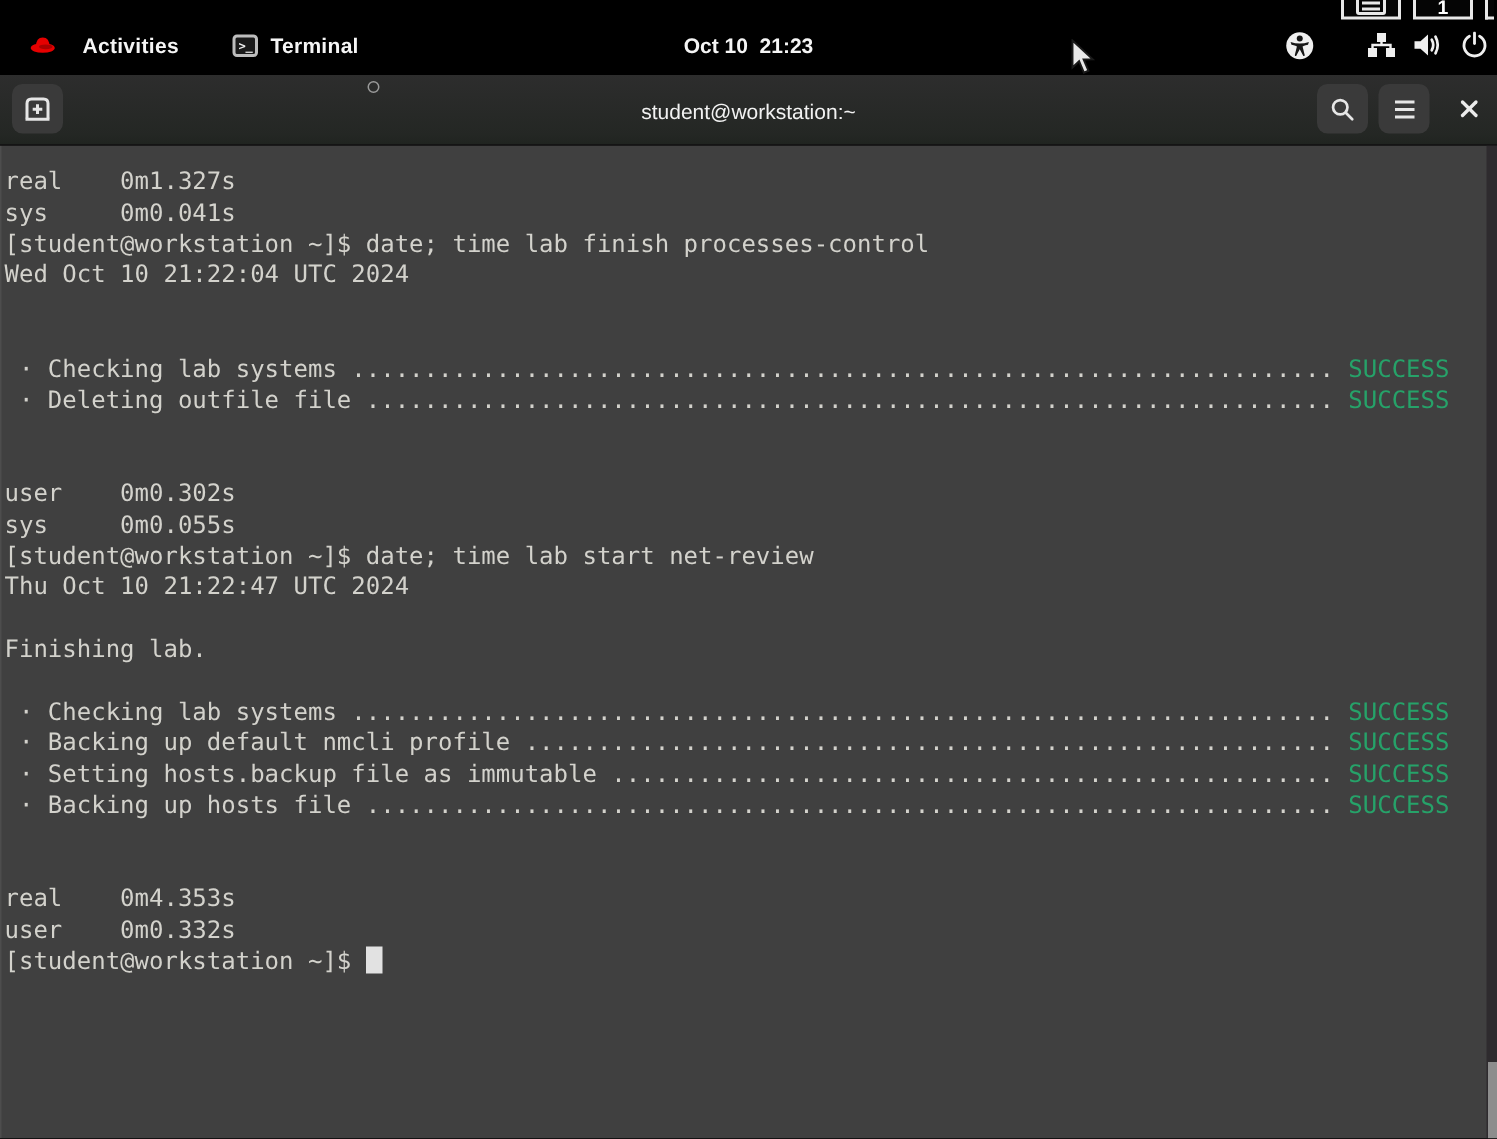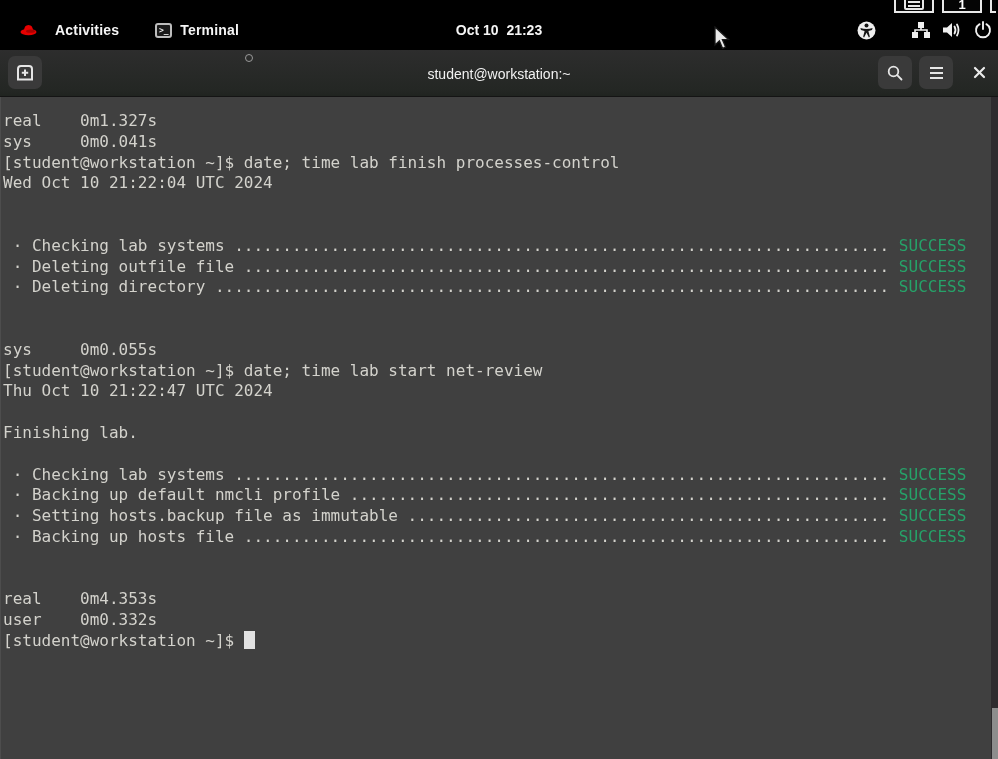--- a/index.html
+++ b/index.html
@@ -161,23 +161,23 @@
 
   <div class="terminal">
       <div class="tline"><span>real    0m1.327s</span></div>
       <div class="tline"><span>sys     0m0.041s</span></div>
       <div class="tline"><span>[student@workstation ~]$ date; time lab finish processes-control</span></div>
       <div class="tline"><span>Wed Oct 10 21:22:04 UTC 2024</span></div>
       <div class="tline"><span></span></div>
       <div class="tline"><span></span></div>
       <div class="tline"><span> · Checking lab systems .................................................................... </span><span class="ok">SUCCESS</span></div>
       <div class="tline"><span> · Deleting outfile file ................................................................... </span><span class="ok">SUCCESS</span></div>
-      <div class="tline"><span> · Deleting directory ...................................................................... </span><span class="ok">SUCCESS</span></div>
       <div class="tline"><span></span></div>
       <div class="tline"><span></span></div>
+      <div class="tline"><span>user    0m0.302s</span></div>
       <div class="tline"><span>sys     0m0.055s</span></div>
       <div class="tline"><span>[student@workstation ~]$ date; time lab start net-review</span></div>
       <div class="tline"><span>Thu Oct 10 21:22:47 UTC 2024</span></div>
       <div class="tline"><span></span></div>
       <div class="tline"><span>Finishing lab.</span></div>
       <div class="tline"><span></span></div>
       <div class="tline"><span> · Checking lab systems .................................................................... </span><span class="ok">SUCCESS</span></div>
       <div class="tline"><span> · Backing up default nmcli profile ........................................................ </span><span class="ok">SUCCESS</span></div>
       <div class="tline"><span> · Setting hosts.backup file as immutable .................................................. </span><span class="ok">SUCCESS</span></div>
       <div class="tline"><span> · Backing up hosts file ................................................................... </span><span class="ok">SUCCESS</span></div>

